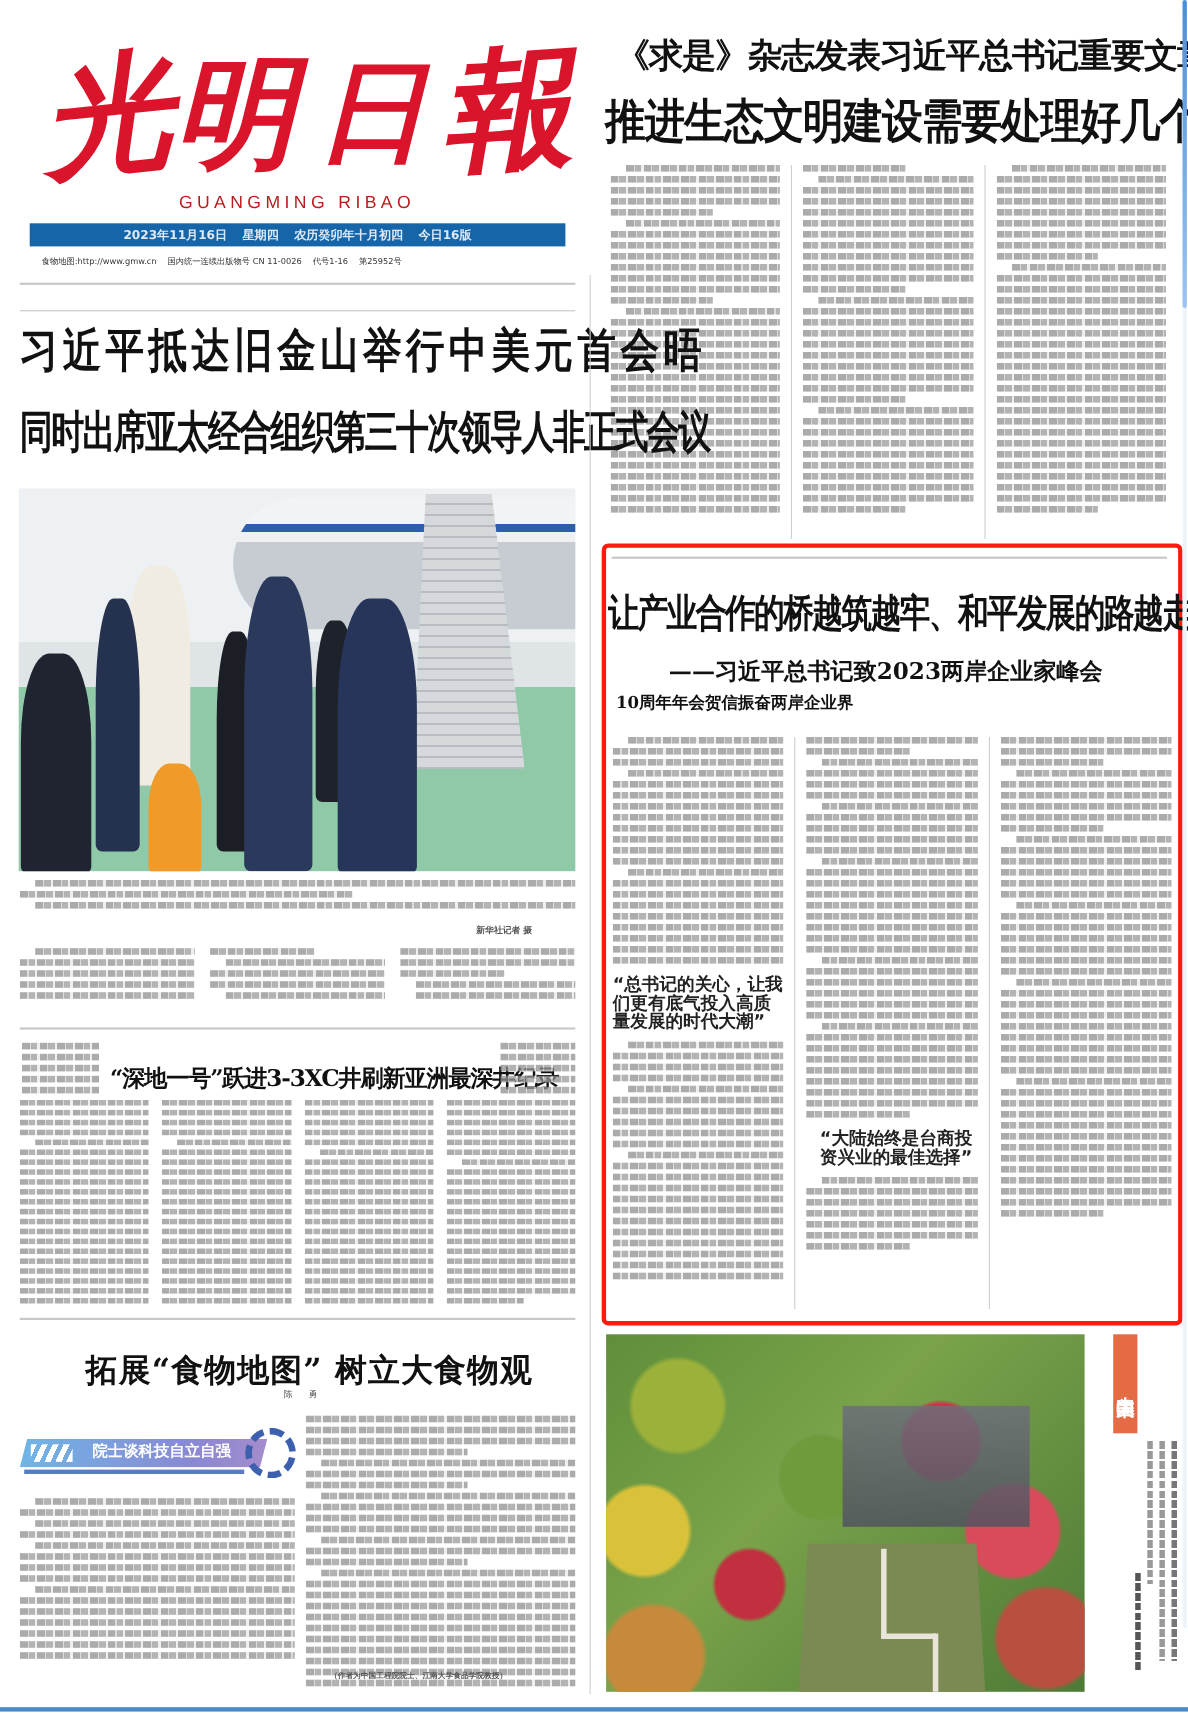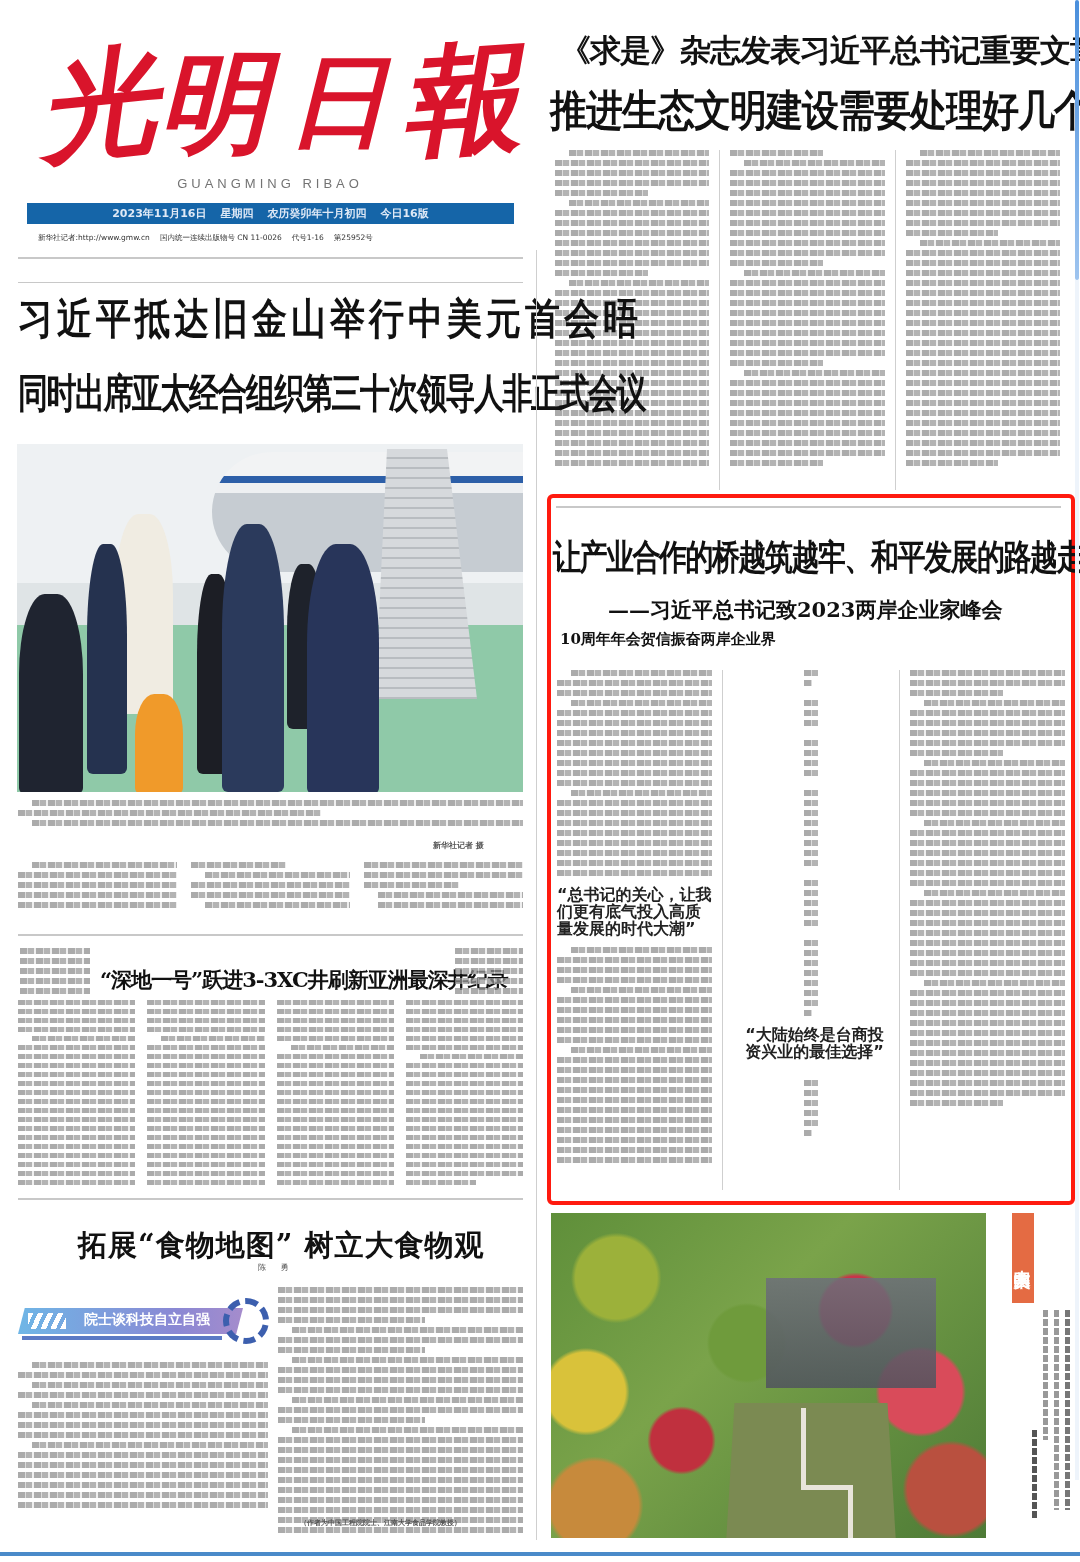--- a/index.html
+++ b/index.html
@@ -4,21 +4,21 @@
 <style>
   * { box-sizing: border-box; margin: 0; padding: 0; }
   html, body { width: 1080px; height: 1562px; background: #ffffff; overflow: hidden; }
   body { position: relative; font-family: "DejaVu Sans", sans-serif; color: #111; }
 
   .abs { position: absolute; }
 
   
   .masthead-logo { left: 30px; top: 18px; width: 480px; height: 150px; }
   .masthead-logo span { position: absolute; font-family: "DejaVu Serif", serif; color: #d9142b; font-style: italic; font-weight: bold; }
-  .pinyin { left: 150px; top: 176px; width: 240px; text-align: center; font-family: "Liberation Sans", sans-serif; font-size: 13px; letter-spacing: 4px; color: #737373; }
+  .pinyin { left: 150px; top: 176px; width: 240px; text-align: center; font-family: "Liberation Sans", sans-serif; font-size: 16px; letter-spacing: 4px; color: #b91c1c; }
   .datebar { left: 27px; top: 203px; width: 487px; height: 21px; background: #1565a8; color: #dfe9f6; font-size: 11px; font-weight: bold; display: flex; align-items: center; justify-content: center; gap: 14px; }
   .pubinfo { left: 38px; top: 233px; width: 470px; font-size: 7.5px; color: #333; white-space: nowrap; display: flex; gap: 10px; }
   .rule { background: #c8c8c8; height: 2px; }
 
   
   .hl-qiushi1 { left: 560px; top: 30px; width: 490px; font-size: 31px; font-weight: bold; letter-spacing: -1px; white-space: nowrap; font-family: "DejaVu Sans", sans-serif; }
   .hl-qiushi2 { left: 550px; top: 82px; width: 510px; font-size: 37px; font-weight: bold; letter-spacing: -1px; white-space: nowrap; transform: scaleY(1.15); transform-origin: top left; }
   .hl-xi1 { left: 18px; top: 291px; width: 505px; font-size: 35px; font-weight: bold; letter-spacing: 4px; white-space: nowrap; transform: scaleY(1.2); transform-origin: top left; }
   .hl-xi2 { left: 18px; top: 366px; width: 505px; font-size: 30px; font-weight: bold; letter-spacing: -1.5px; white-space: nowrap; transform: scaleY(1.35); transform-origin: top left; }
 
@@ -89,21 +89,21 @@
   <span style="left:370px;top:2px;font-size:120px;transform:rotate(-4deg);">報</span>
 </div>
 <div class="abs pinyin">GUANGMING RIBAO</div>
 <div class="abs datebar">
   <span>2023年11月16日</span>
   <span>星期四</span>
   <span>农历癸卯年十月初四</span>
   <span>今日16版</span>
 </div>
 <div class="abs pubinfo">
-  <span>新华社记者:http://www.gmw.cn</span>
+  <span>食物地图:http://www.gmw.cn</span>
   <span>国内统一连续出版物号 CN 11-0026</span>
   <span>代号1-16</span>
   <span>第25952号</span>
 </div>
 <div class="abs rule" style="left:18px;top:257px;width:505px;"></div>
 
 <div class="abs hl-qiushi1">《求是》杂志发表习近平总书记重要文章</div>
 <div class="abs hl-qiushi2">推进生态文明建设需要处理好几个重大关系</div>
 <div class="abs" style="left:555px;top:150px;width:505px;height:340px;display:flex;gap:10px;">
   <div class="txt" style="flex:1;">
@@ -479,21 +479,21 @@
         <i></i>
         <i></i>
         <i></i>
         <i></i>
         <i></i>
         <i></i>
         <i></i>
       </div>
   </div>
   <div class="vrule"></div>
-  <div style="flex:1;display:flex;flex-direction:column;align-items:center;">
+  <div style="flex:1;display:flex;flex-direction:column;">
     <div class="txt">
         <i></i>
         <i class="s"></i>
         <i class="ind"></i>
         <i></i>
         <i></i>
         <i></i>
         <i class="ind"></i>
         <i></i>
         <i></i>

